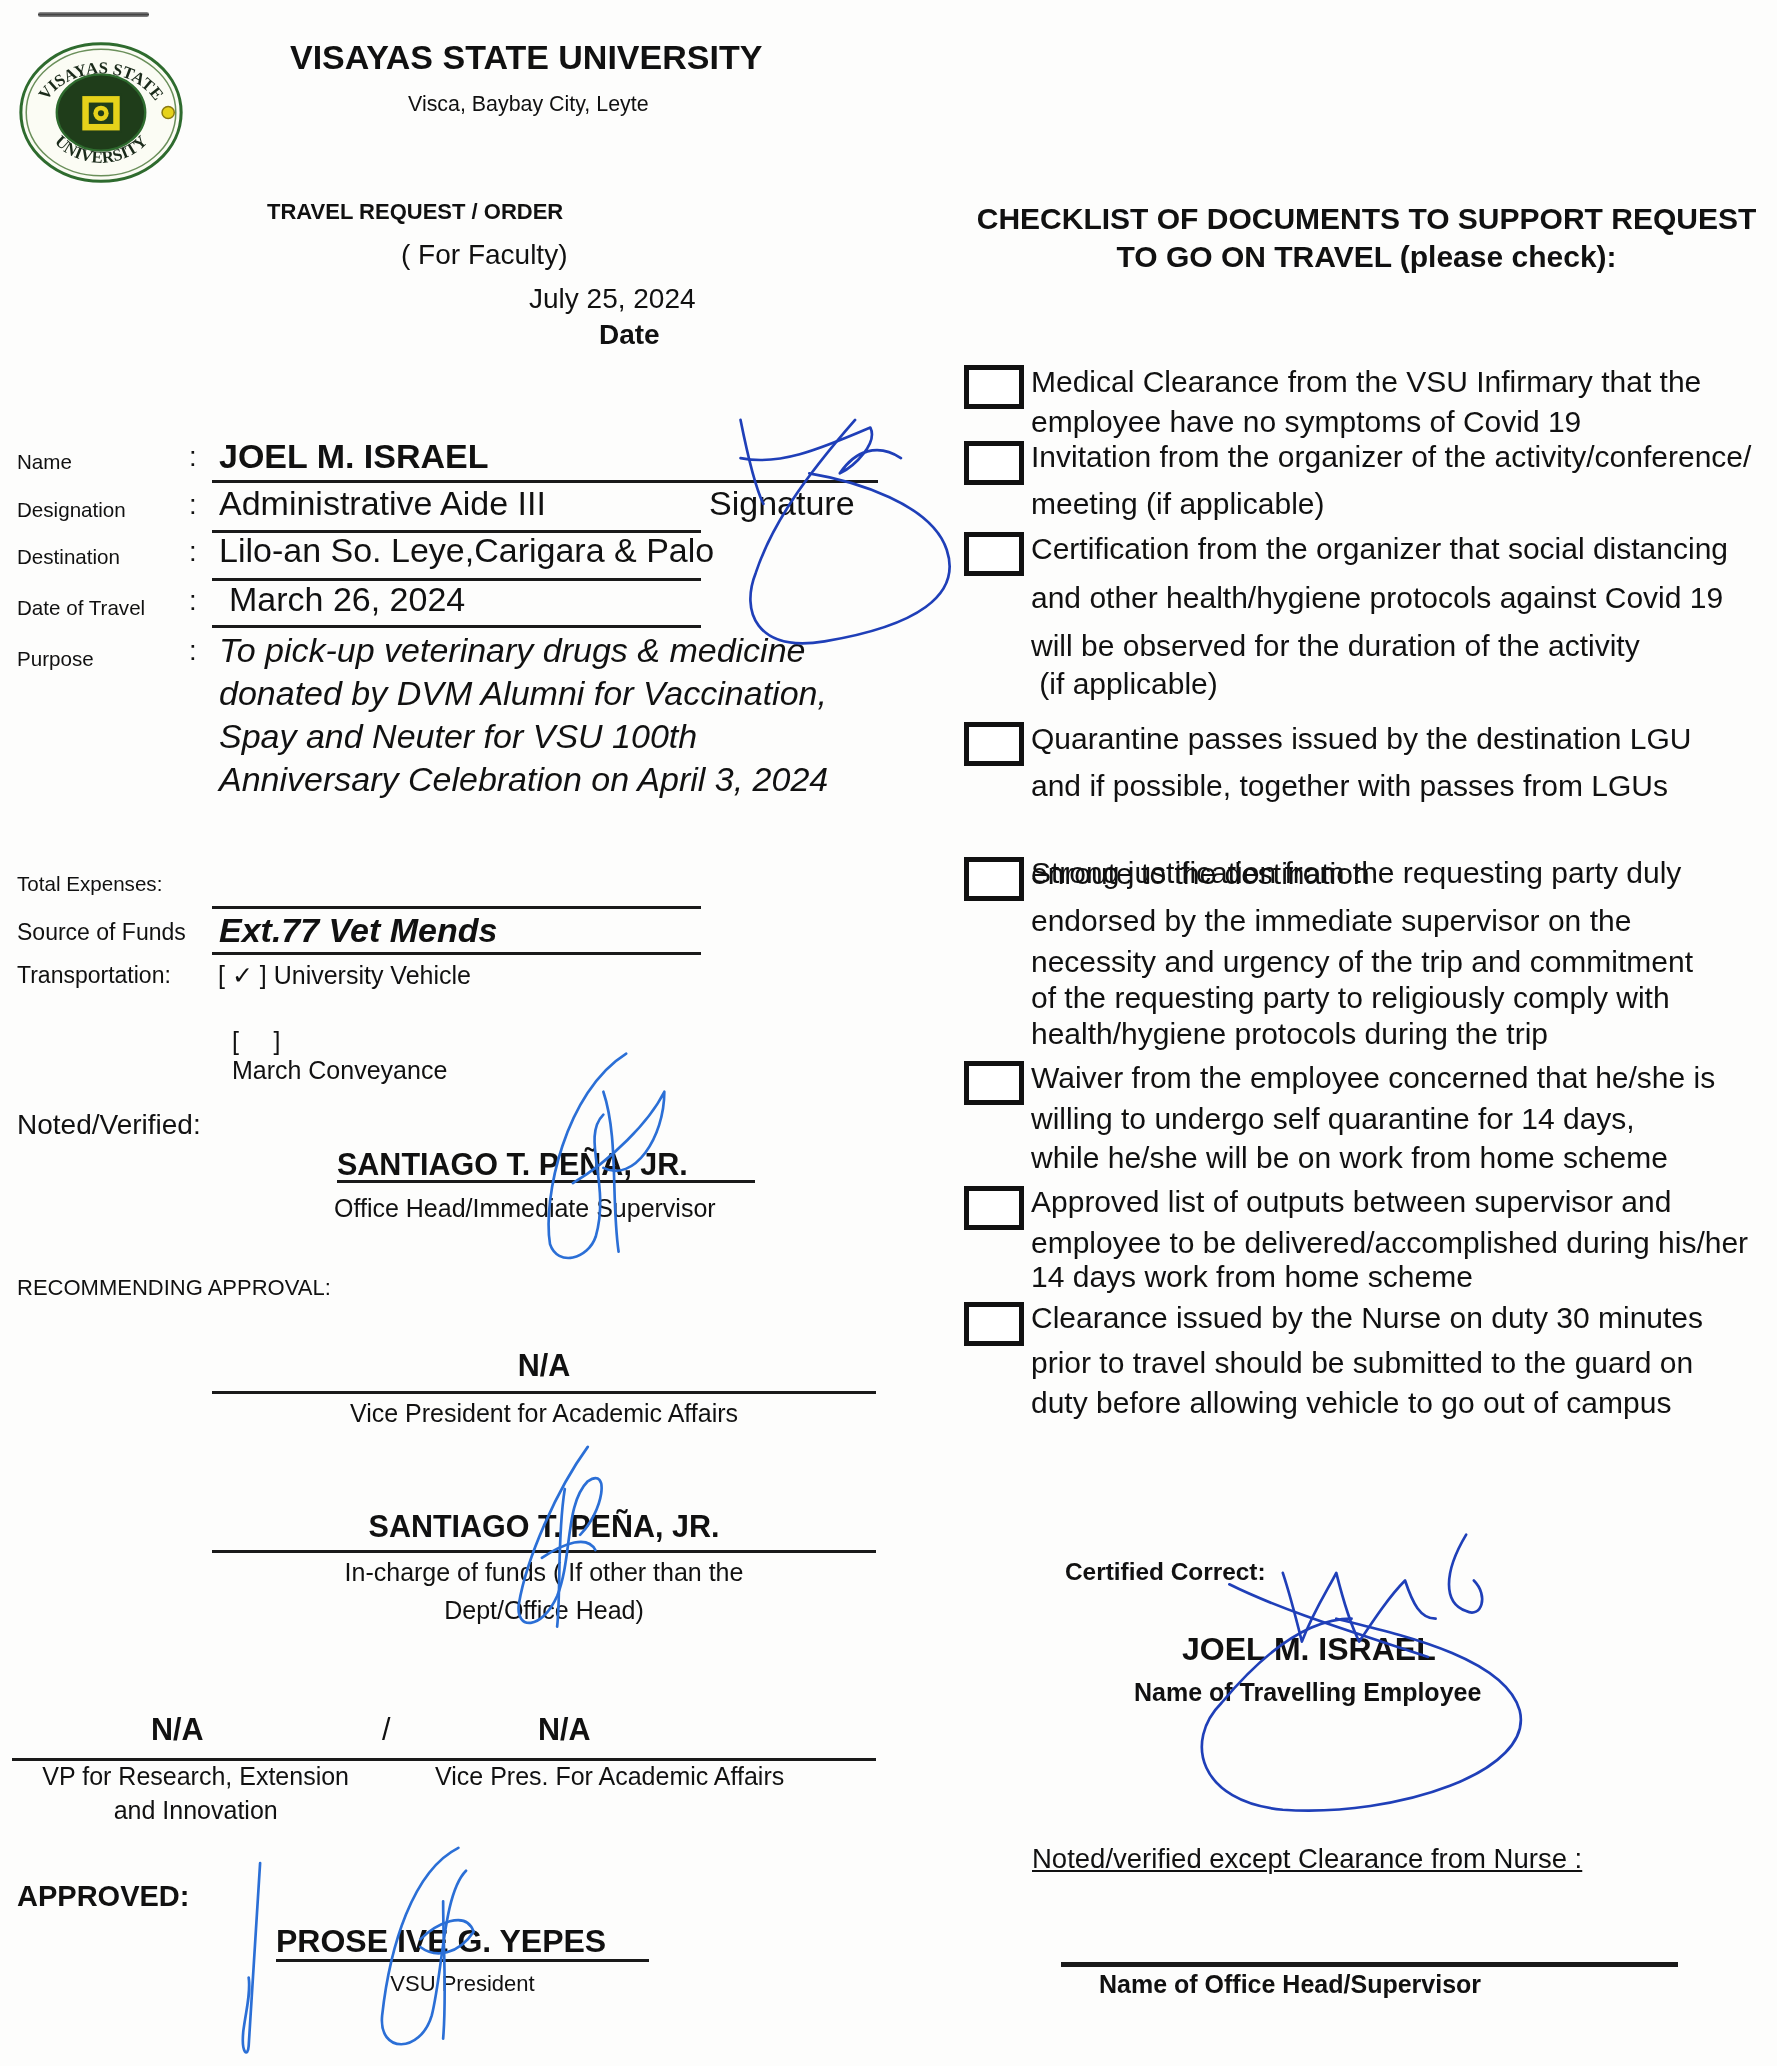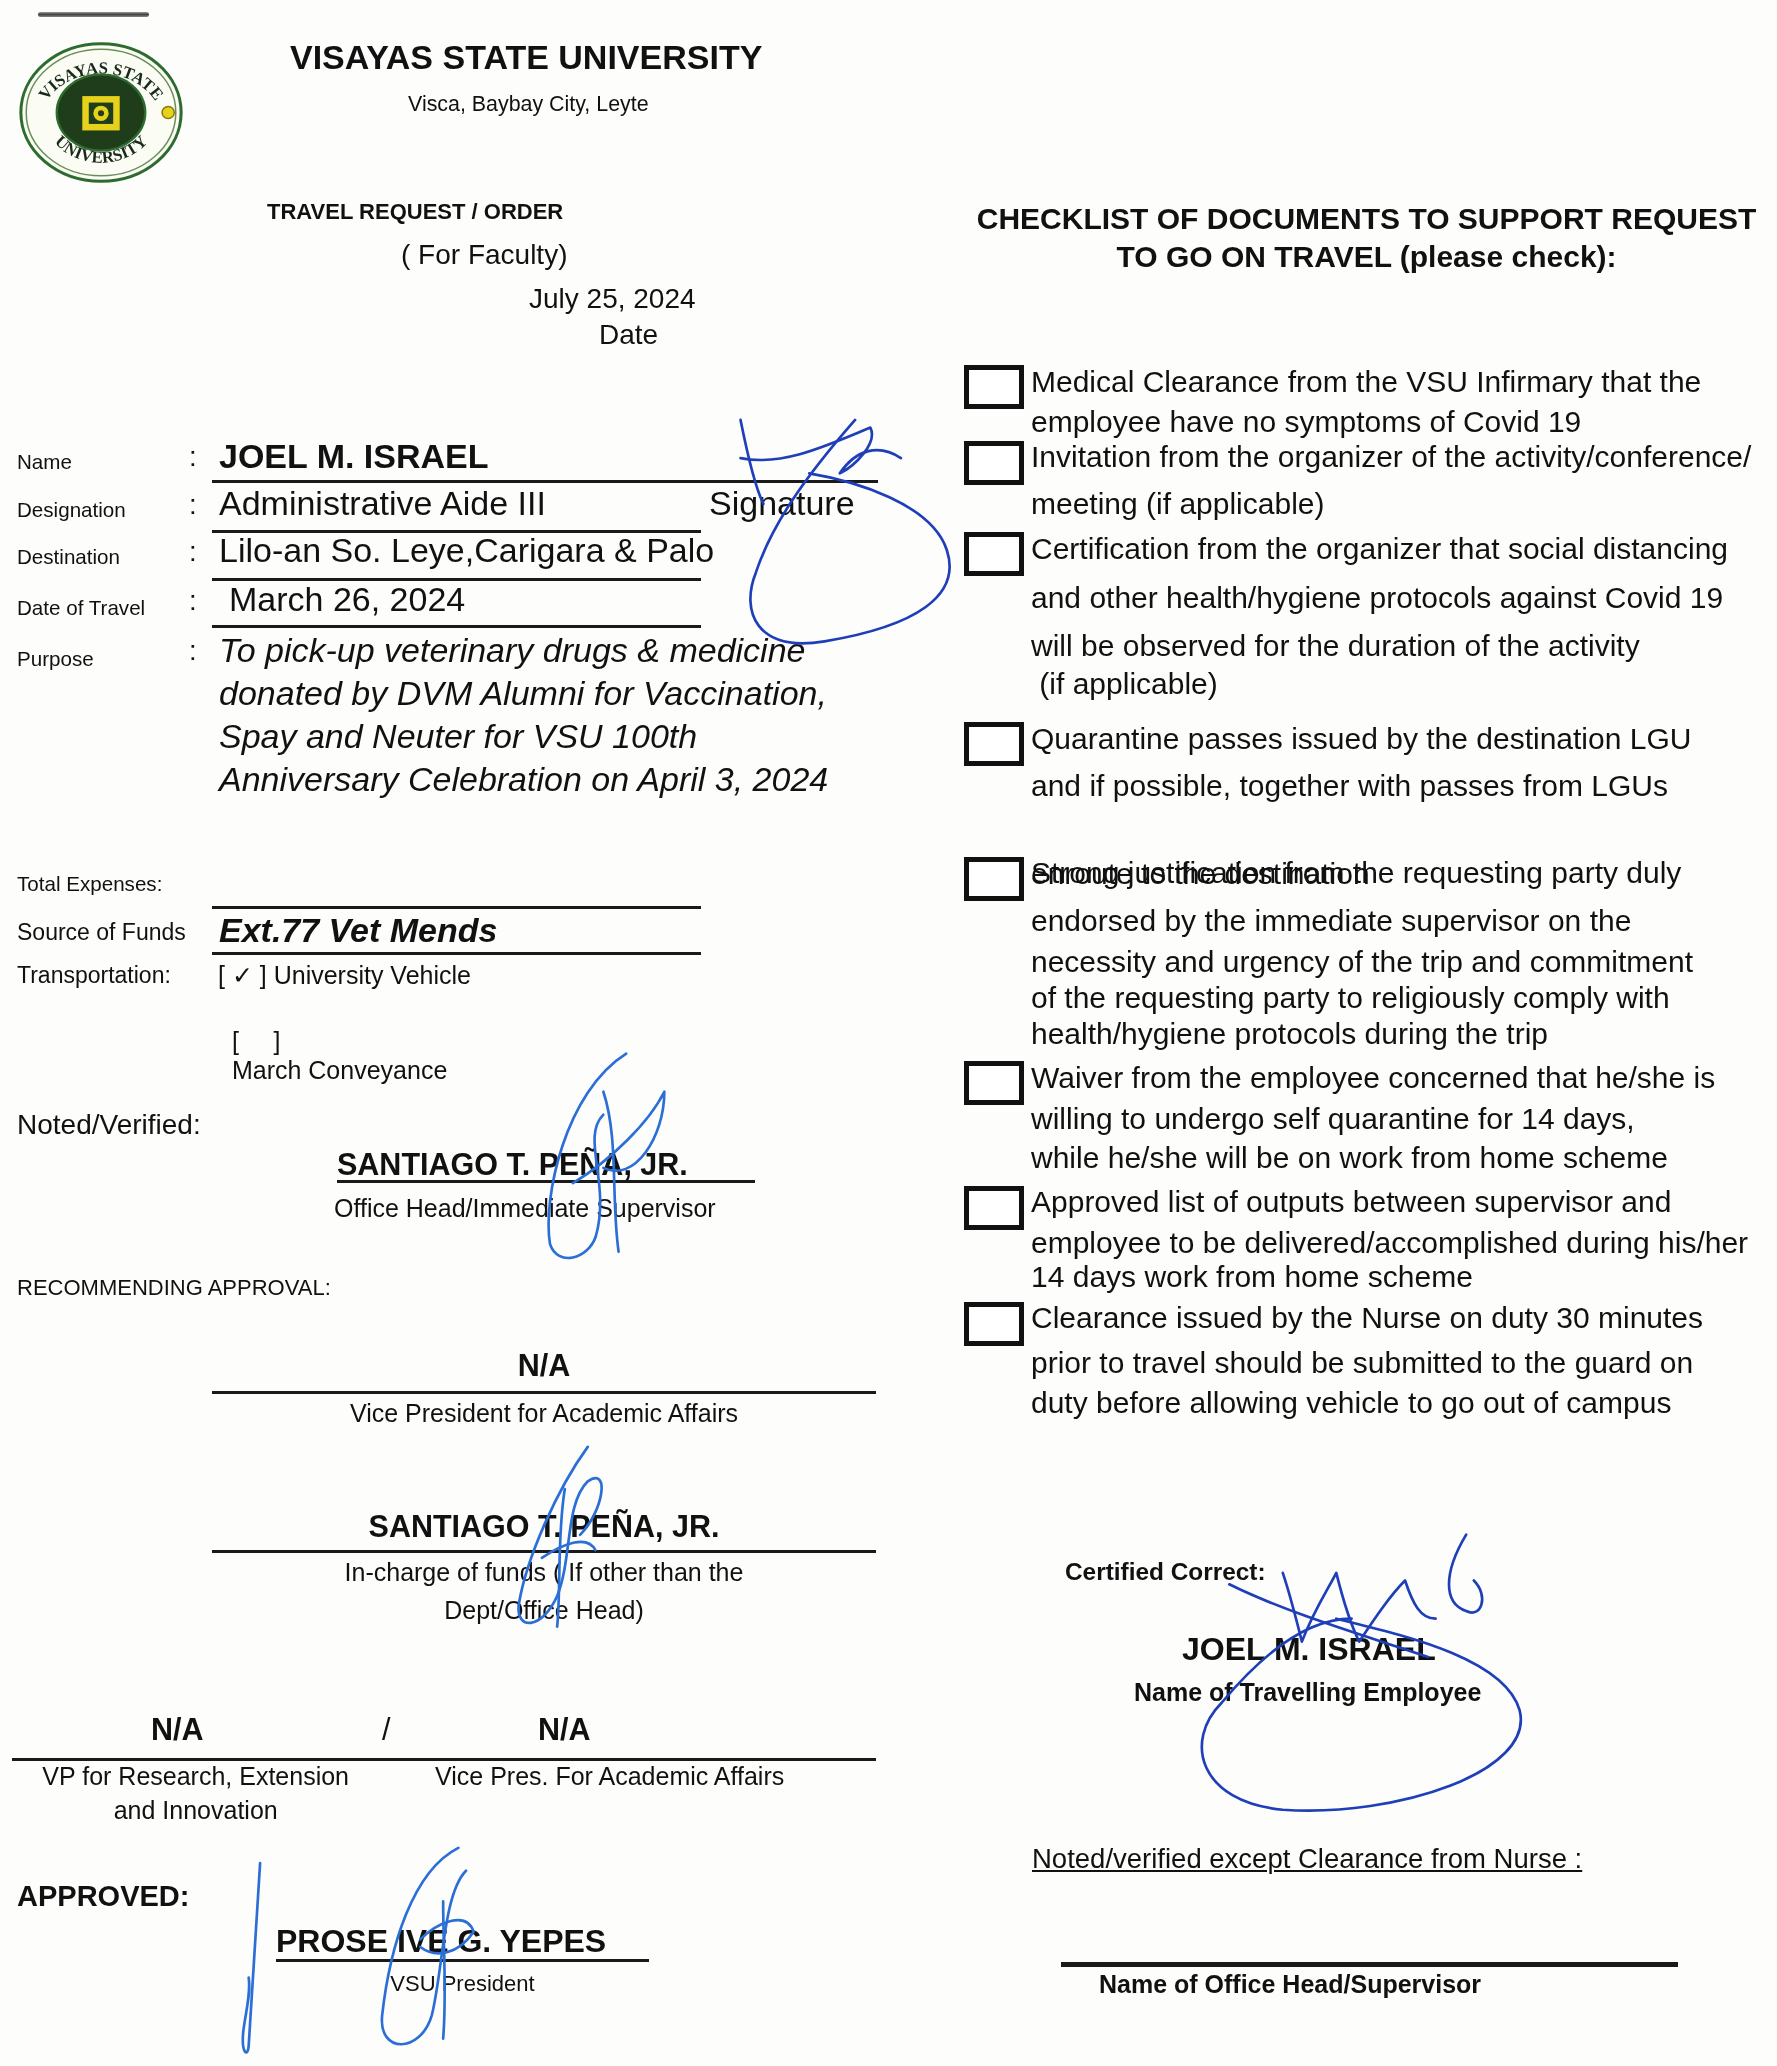--- a/index.html
+++ b/index.html
@@ -48,21 +48,21 @@
     <textPath href="#arcBot" startOffset="50%" text-anchor="middle">UNIVERSITY</textPath>
   </text>
 </svg>
 
 <div class="abs b" style="left:290px;top:38px;font-size:34px;">VISAYAS STATE UNIVERSITY</div>
 <div class="abs" style="left:408px;top:92px;font-size:21.4px;">Visca, Baybay City, Leyte</div>
 
 <div class="abs b" style="left:267px;top:199px;font-size:22px;">TRAVEL REQUEST / ORDER</div>
 <div class="abs" style="left:401px;top:239px;font-size:28px;">( For Faculty)</div>
 <div class="abs" style="left:529px;top:283px;font-size:28px;">July 25, 2024</div>
-<div class="abs" style="left:599px;top:319px;font-size:28px;">Date</div>
+<div class="abs" style="left:599px;top:319px;font-size:28px;font-weight:bold;">Date</div>
 
 <div class="abs lbl" style="left:17px;top:450px;">Name</div>
 <div class="abs colon" style="left:189px;top:441px;">:</div>
 <div class="abs b val" style="left:219px;top:437px;">JOEL M. ISRAEL</div>
 <div class="rule" style="left:212px;top:480px;width:666px;"></div>
 
 <div class="abs lbl" style="left:17px;top:498px;">Designation</div>
 <div class="abs colon" style="left:189px;top:489px;">:</div>
 <div class="abs val" style="left:219px;top:484px;">Administrative Aide III</div>
 <div class="abs val" style="left:709px;top:484px;">Signature</div>

